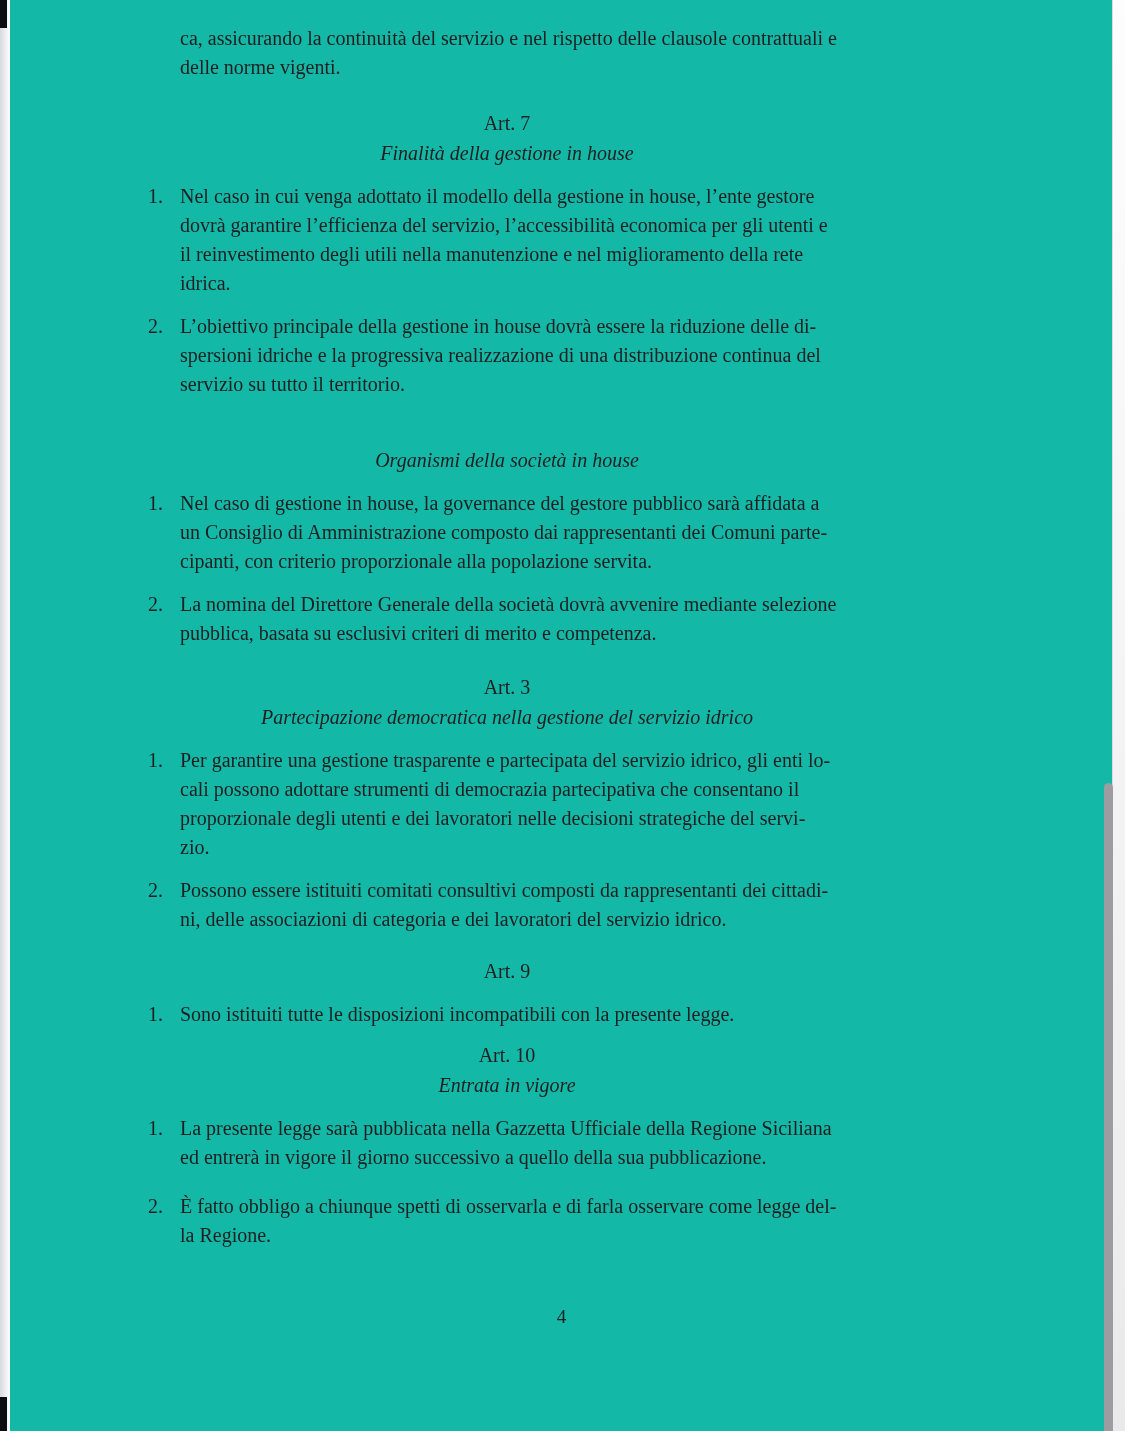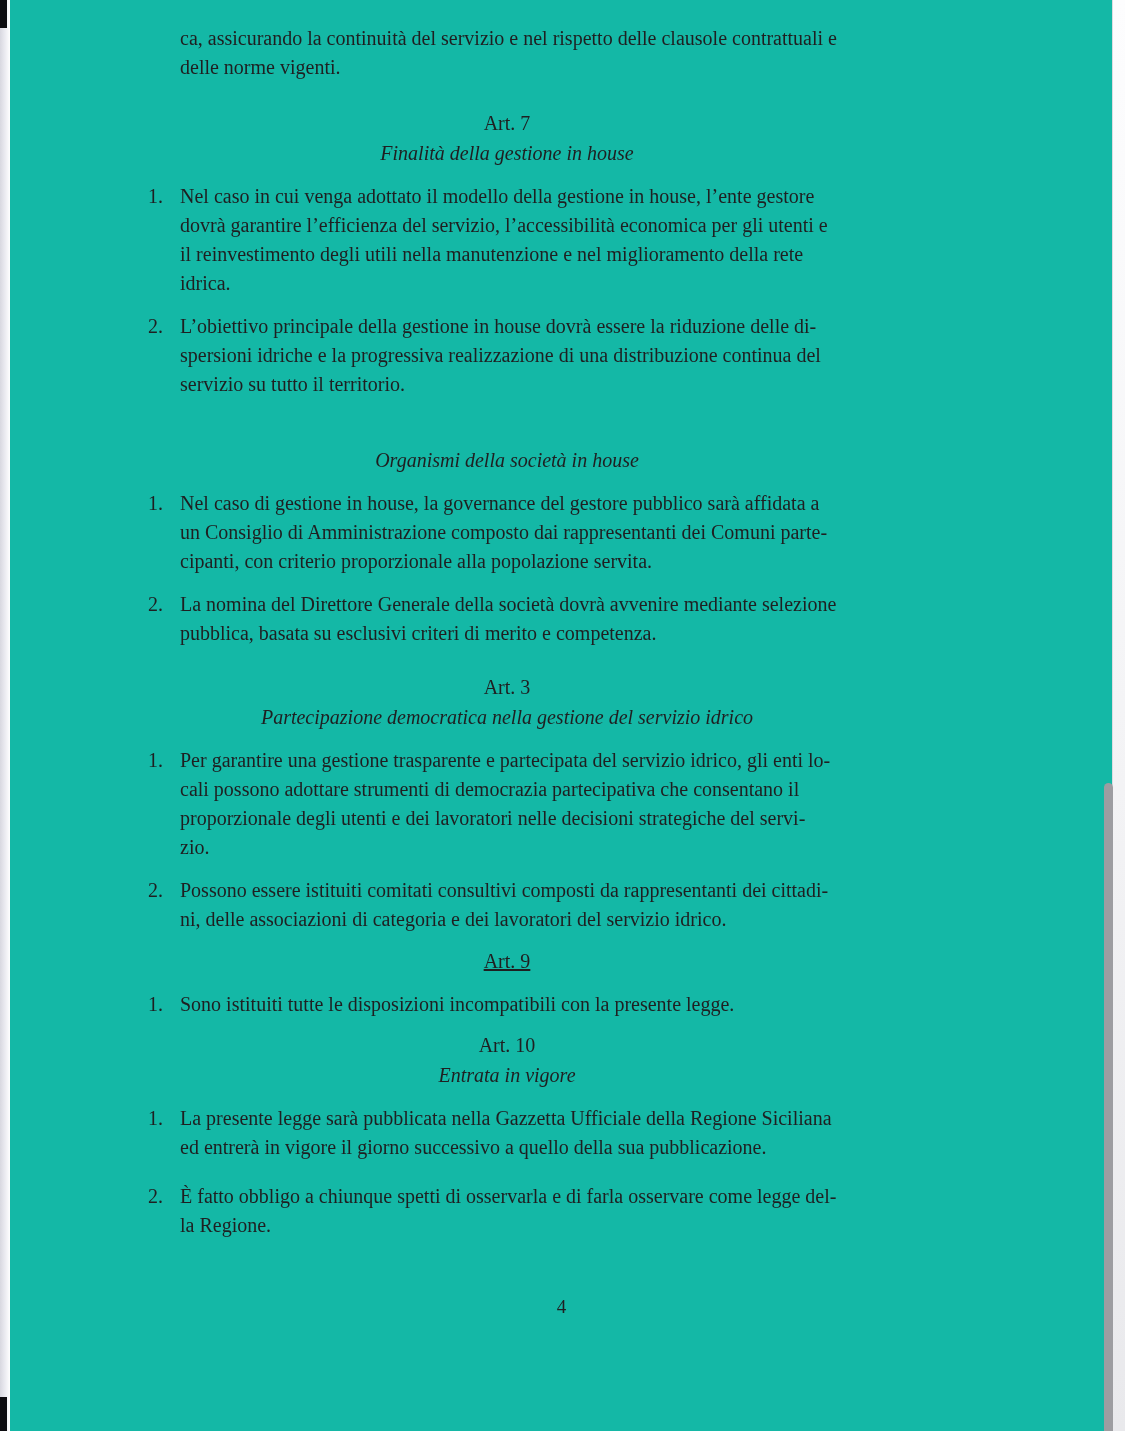--- a/index.html
+++ b/index.html
@@ -69,21 +69,21 @@
   }
   .art-head {
     width: calc(100% - 109px);
     text-align: center;
     line-height: 30px;
   }
   .art-title { font-style: italic; }
   .mt-26 { margin-top: 26px; }
   .mt-46 { margin-top: 46px; }
   .mt-24 { margin-top: 24px; }
-  .mt-22 { margin-top: 12px; text-decoration: underline; }
+  .mt-22 { margin-top: 22px; }
   .mt-27 { margin-top: 11px; }
   .items { margin-left: 138px; }
   .item {
     display: flex;
     margin-top: 14px;
   }
   .item.gap-lg { margin-top: 20px; }
   .inum {
     width: 32px;
     flex: 0 0 32px;

